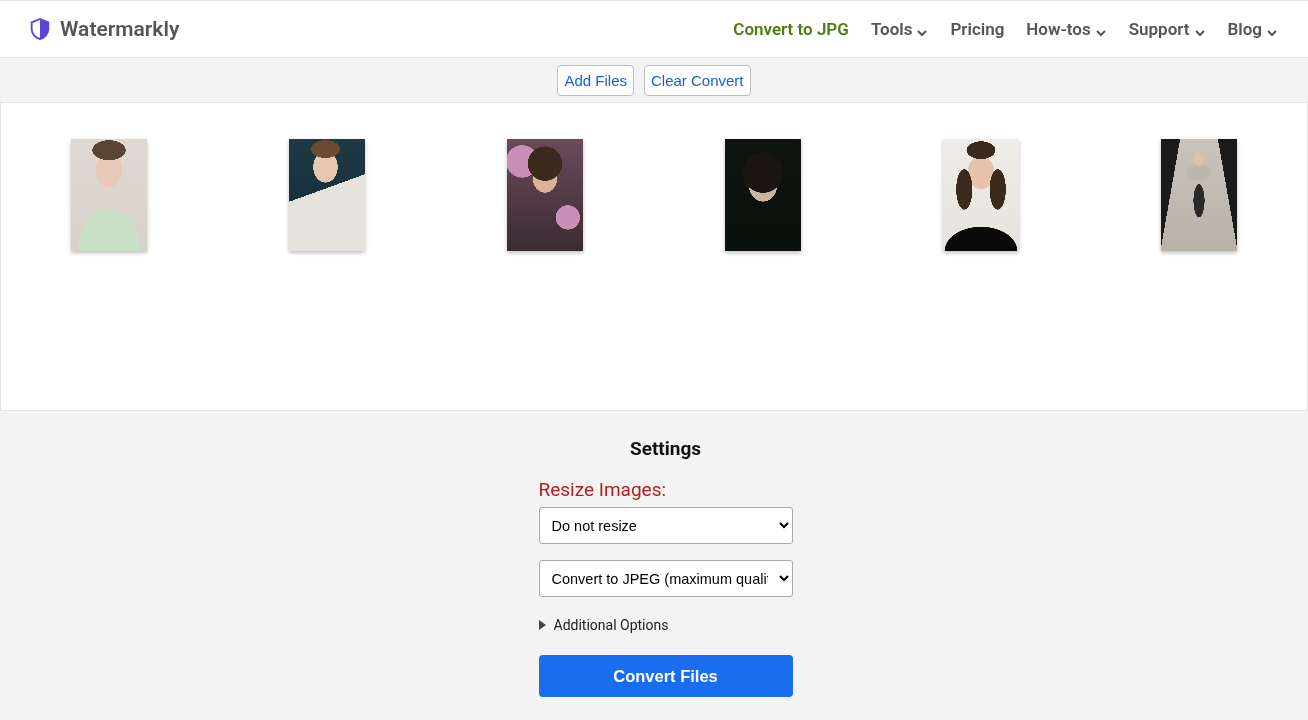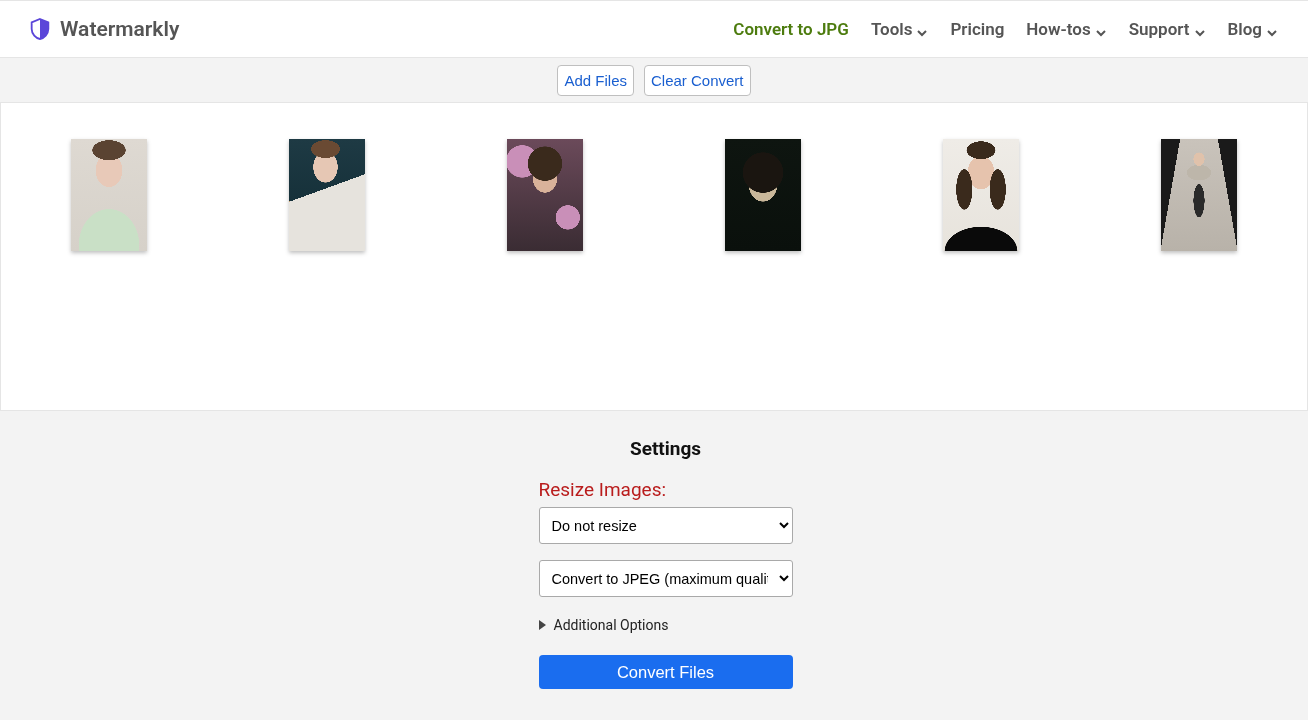--- a/index.html
+++ b/index.html
@@ -199,27 +199,27 @@
     margin: 4px 0 22px 0;
   }
   .tri {
     width: 0; height: 0;
     border-top: 5px solid transparent;
     border-bottom: 5px solid transparent;
     border-left: 7px solid #444;
   }
   .convert-btn {
     width: 100%;
-    height: 34px;
+    height: 42px;
     background: #1a6def;
     color: #fff;
     border: none;
     border-radius: 4px;
     font-size: 16.5px;
-    font-weight: 400;
+    font-weight: 700;
     cursor: pointer;
   }
 </style>
 </head>
 <body>
 
 <header class="header">
   <div class="logo-wrap">
     <span class="logo-icon">
       <svg viewBox="0 0 24 26" width="20" height="22">

